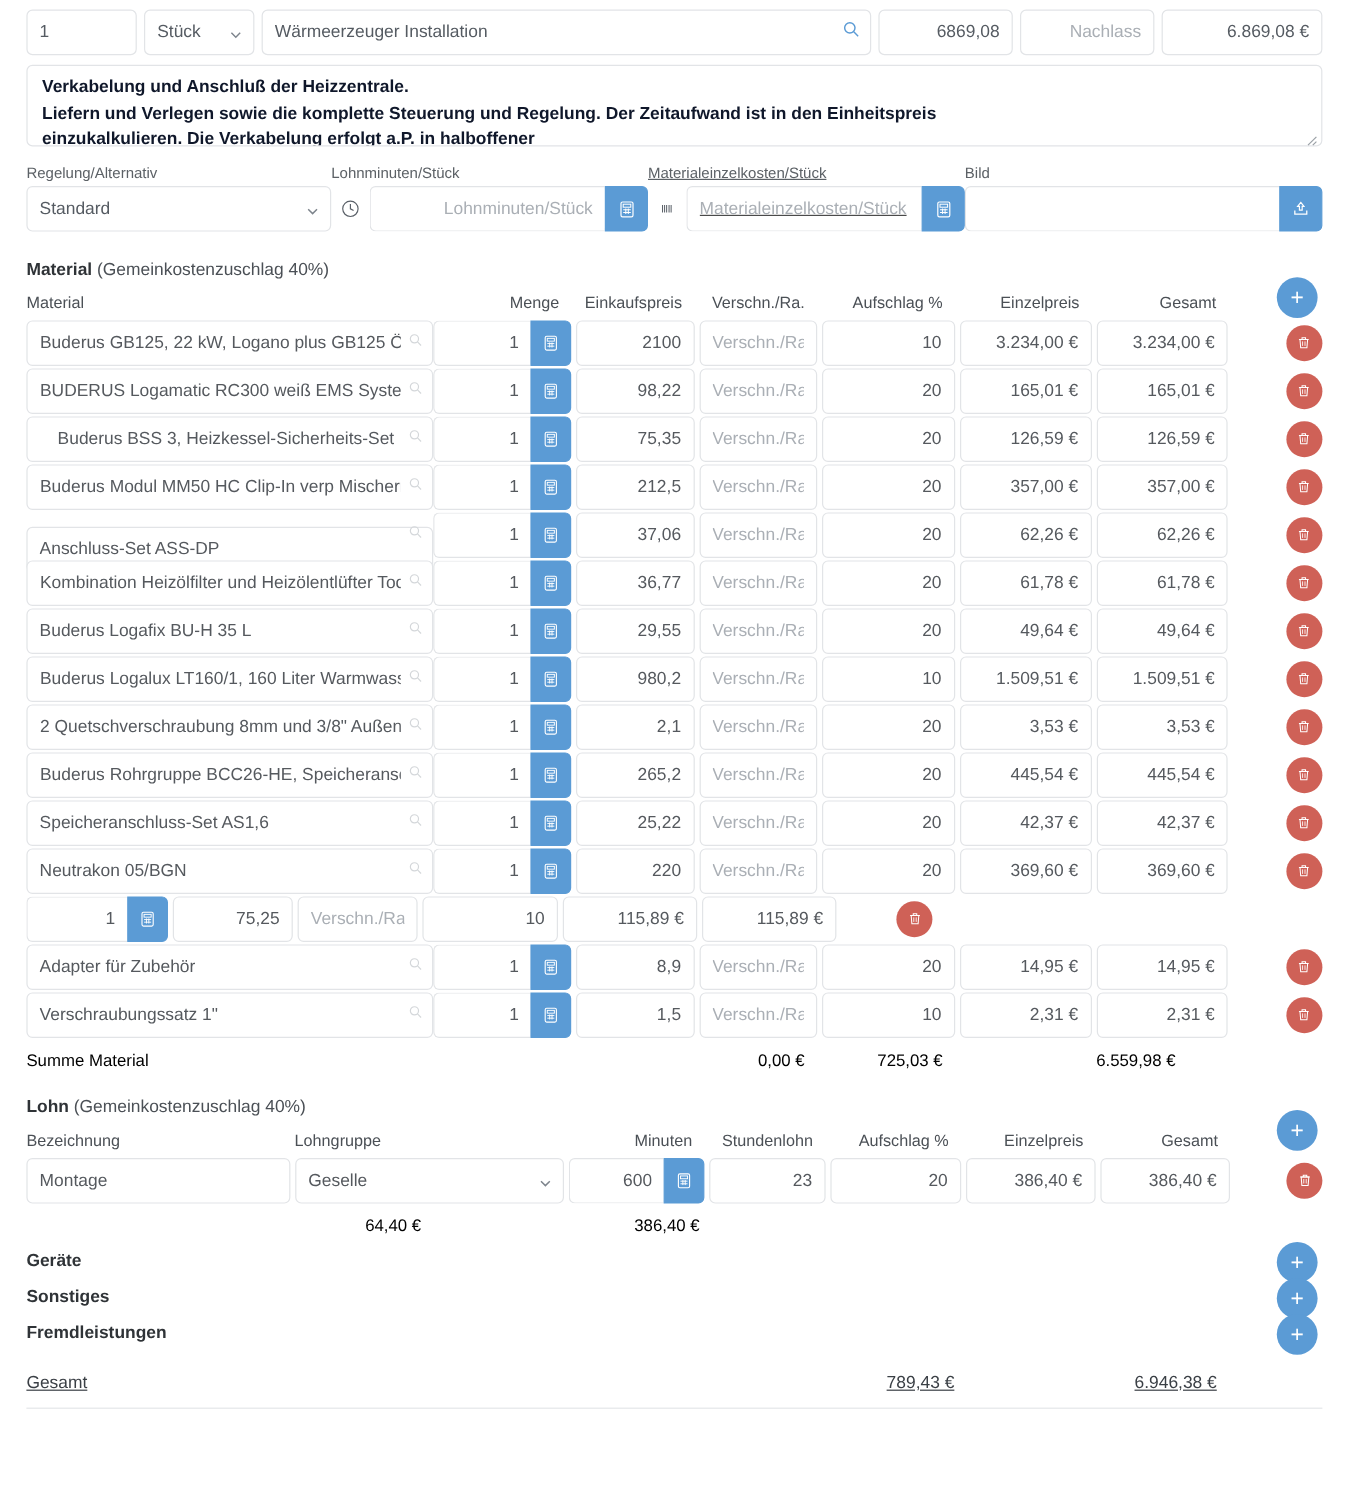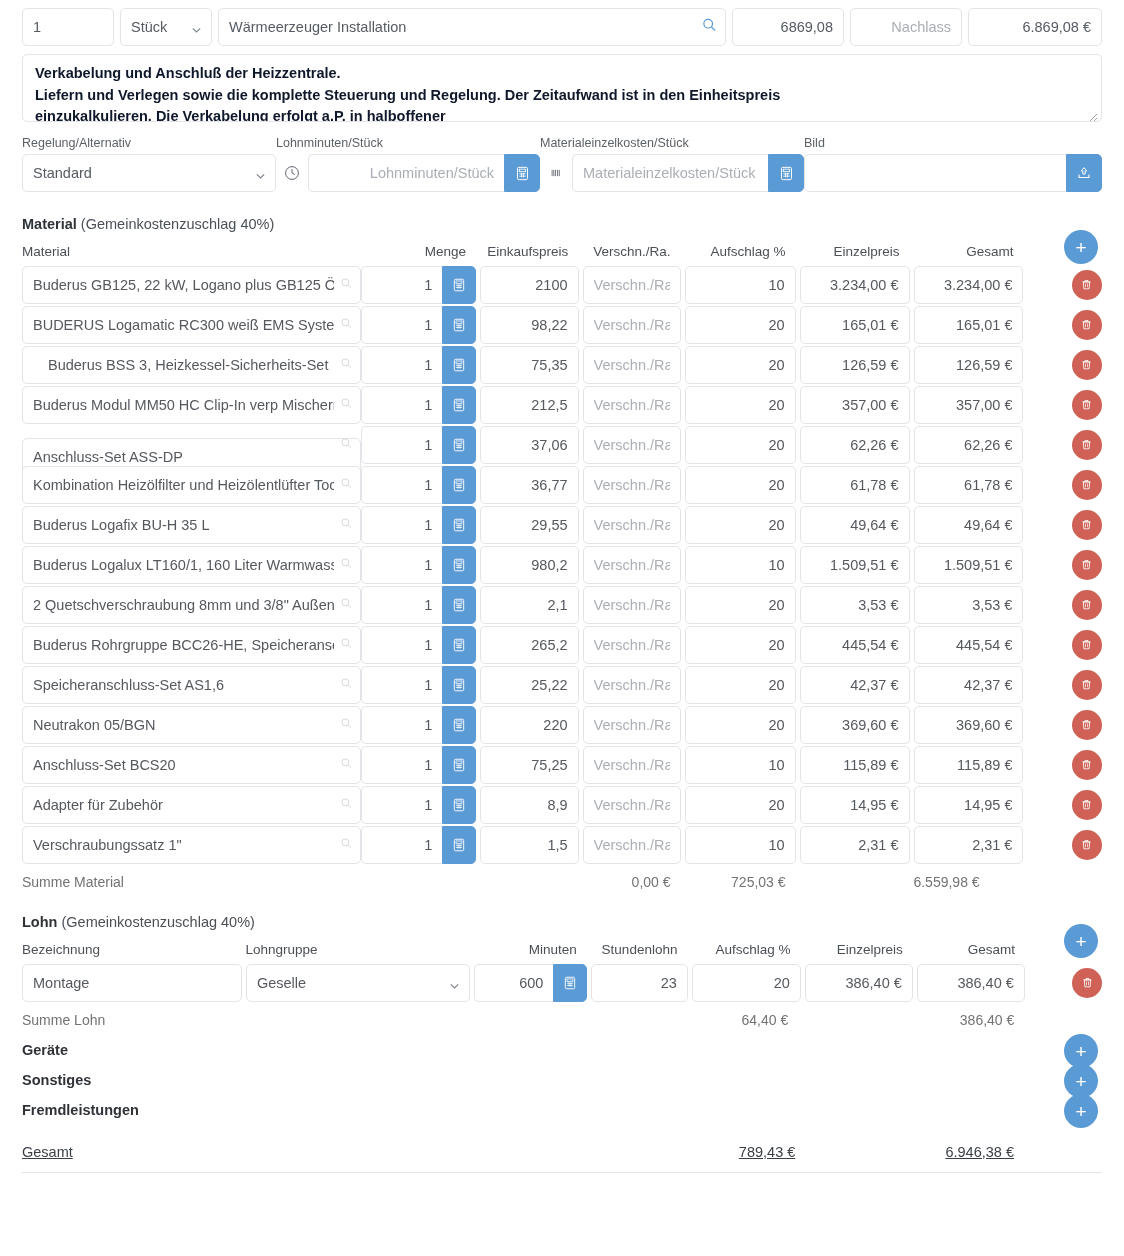--- a/index.html
+++ b/index.html
@@ -99,21 +99,21 @@
     color: #5c6166;
   }
   .inputrow {
     display: flex;
     padding: 4px 22px 0 22px;
     align-items: center;
     gap: 0;
   }
   .grp-alt  { width: 254px; }
   .grp-lohn { width: 264px; display: flex; align-items: center; }
-  .grp-mat  { width: 264px; display: flex; align-items: center; }
+  .grp-mat  { width: 264px; display: flex; align-items: center; text-decoration: underline; }
   .grp-bild { flex: 1; display: flex; align-items: center; }
 
   .lead-icon {
     width: 32px; height: 38px;
     display: flex; align-items: center; justify-content: center;
     color: #5a6068;
     flex: 0 0 auto;
   }
   .adj-grp { display: flex; flex: 1; min-width: 0; }
   .adj-grp > input {
@@ -203,21 +203,21 @@
   .add-btn {
     width: 34px; height: 34px; border-radius: 50%;
     background: #5b9bd5; border: none;
     display: flex; align-items: center; justify-content: center;
     color: #fff; cursor: pointer;
     font-size: 19px; line-height: 1;
   }
   .add-abs { position: absolute; right: 26px; }
 
   .sumrow {
-    font-size: 14px; color: #737373;
+    font-size: 14px; color: #000000;
     padding-top: 9px;
   }
   .sumrow .lbl { width: 345px; }
   .sumrow .s1 { width: 118px; }
   .sumrow .s2 { width: 100px; }
   .sumrow .s3 { width: 100px; text-align: right; padding-right: 10px; }
   .sumrow .s4 { width: 113px; text-align: right; padding-right: 10px; }
   .sumrow .s5 { width: 112px; }
   .sumrow .s6 { width: 112px; text-align: left; padding-right: 10px; }
 
@@ -939,26 +939,20 @@
                 <path d="M4.6 5.4 L13.4 5.4 L12.6 15 L5.4 15 Z" fill="none" stroke="#fff" stroke-width="1.2"></path>
                 <line x1="3.4" y1="5.4" x2="14.6" y2="5.4" stroke="#fff" stroke-width="1.2"></line>
                 <path d="M7 5.4 L7 3.4 L11 3.4 L11 5.4" fill="none" stroke="#fff" stroke-width="1.2"></path>
                 <line x1="7.6" y1="7.6" x2="7.6" y2="12.8" stroke="#fff" stroke-width="1"></line>
                 <line x1="10.4" y1="7.6" x2="10.4" y2="12.8" stroke="#fff" stroke-width="1"></line>
               </svg>
             </button>
           </div>
         </div>
         <div class="trow">
-          <div class="c-name">
-            <div class="namewrap"><input class="cellin" style="padding-right: 26px;" value="Anschluss-Set BCS20"><span class="mag"><svg viewBox="0 0 16 16" width="13" height="13">
-                  <circle cx="6.6" cy="6.6" r="4.2" fill="none" stroke="#d4d7da" stroke-width="1.2"></circle>
-                  <line x1="9.8" y1="9.8" x2="13.4" y2="13.4" stroke="#d4d7da" stroke-width="1.2"></line>
-                </svg></span></div>
-          </div>
           <div class="c-menge">
             <div class="menge-grp">
               <input class="cellin" value="1" style="">
               <div class="blue-btn">
                 <svg viewBox="0 0 18 18" width="14" height="14">
                   <rect x="3" y="1.6" width="12" height="14.8" rx="1.6" fill="none" stroke="#fff" stroke-width="1.2"></rect>
                   <rect x="5.2" y="3.8" width="7.6" height="3" fill="none" stroke="#fff" stroke-width="1"></rect>
                   <line x1="5.2" y1="9.4" x2="12.8" y2="9.4" stroke="#fff" stroke-width="1"></line>
                   <line x1="5.2" y1="12.2" x2="12.8" y2="12.2" stroke="#fff" stroke-width="1"></line>
                   <line x1="7.8" y1="8.2" x2="7.8" y2="13.6" stroke="#fff" stroke-width="1"></line>
@@ -1162,21 +1156,20 @@
                 <line x1="3.4" y1="5.4" x2="14.6" y2="5.4" stroke="#fff" stroke-width="1.2"></line>
                 <path d="M7 5.4 L7 3.4 L11 3.4 L11 5.4" fill="none" stroke="#fff" stroke-width="1.2"></path>
                 <line x1="7.6" y1="7.6" x2="7.6" y2="12.8" stroke="#fff" stroke-width="1"></line>
                 <line x1="10.4" y1="7.6" x2="10.4" y2="12.8" stroke="#fff" stroke-width="1"></line>
               </svg>
             </button>
           </div>
         </div>
       </div>
     <div class="sumrow lsum">
-      <div class="lbl">Summe Lohn</div>
       <div class="s1"></div>
         <div class="gap4"></div>
       <div class="s2"></div>
         <div class="gap4"></div>
       <div class="s3">64,40 €</div>
       <div class="gap4"></div>
       <div class="s4"></div>
         <div class="gap4"></div>
       <div class="s5">386,40 €</div>
       <div class="c-del"></div>

